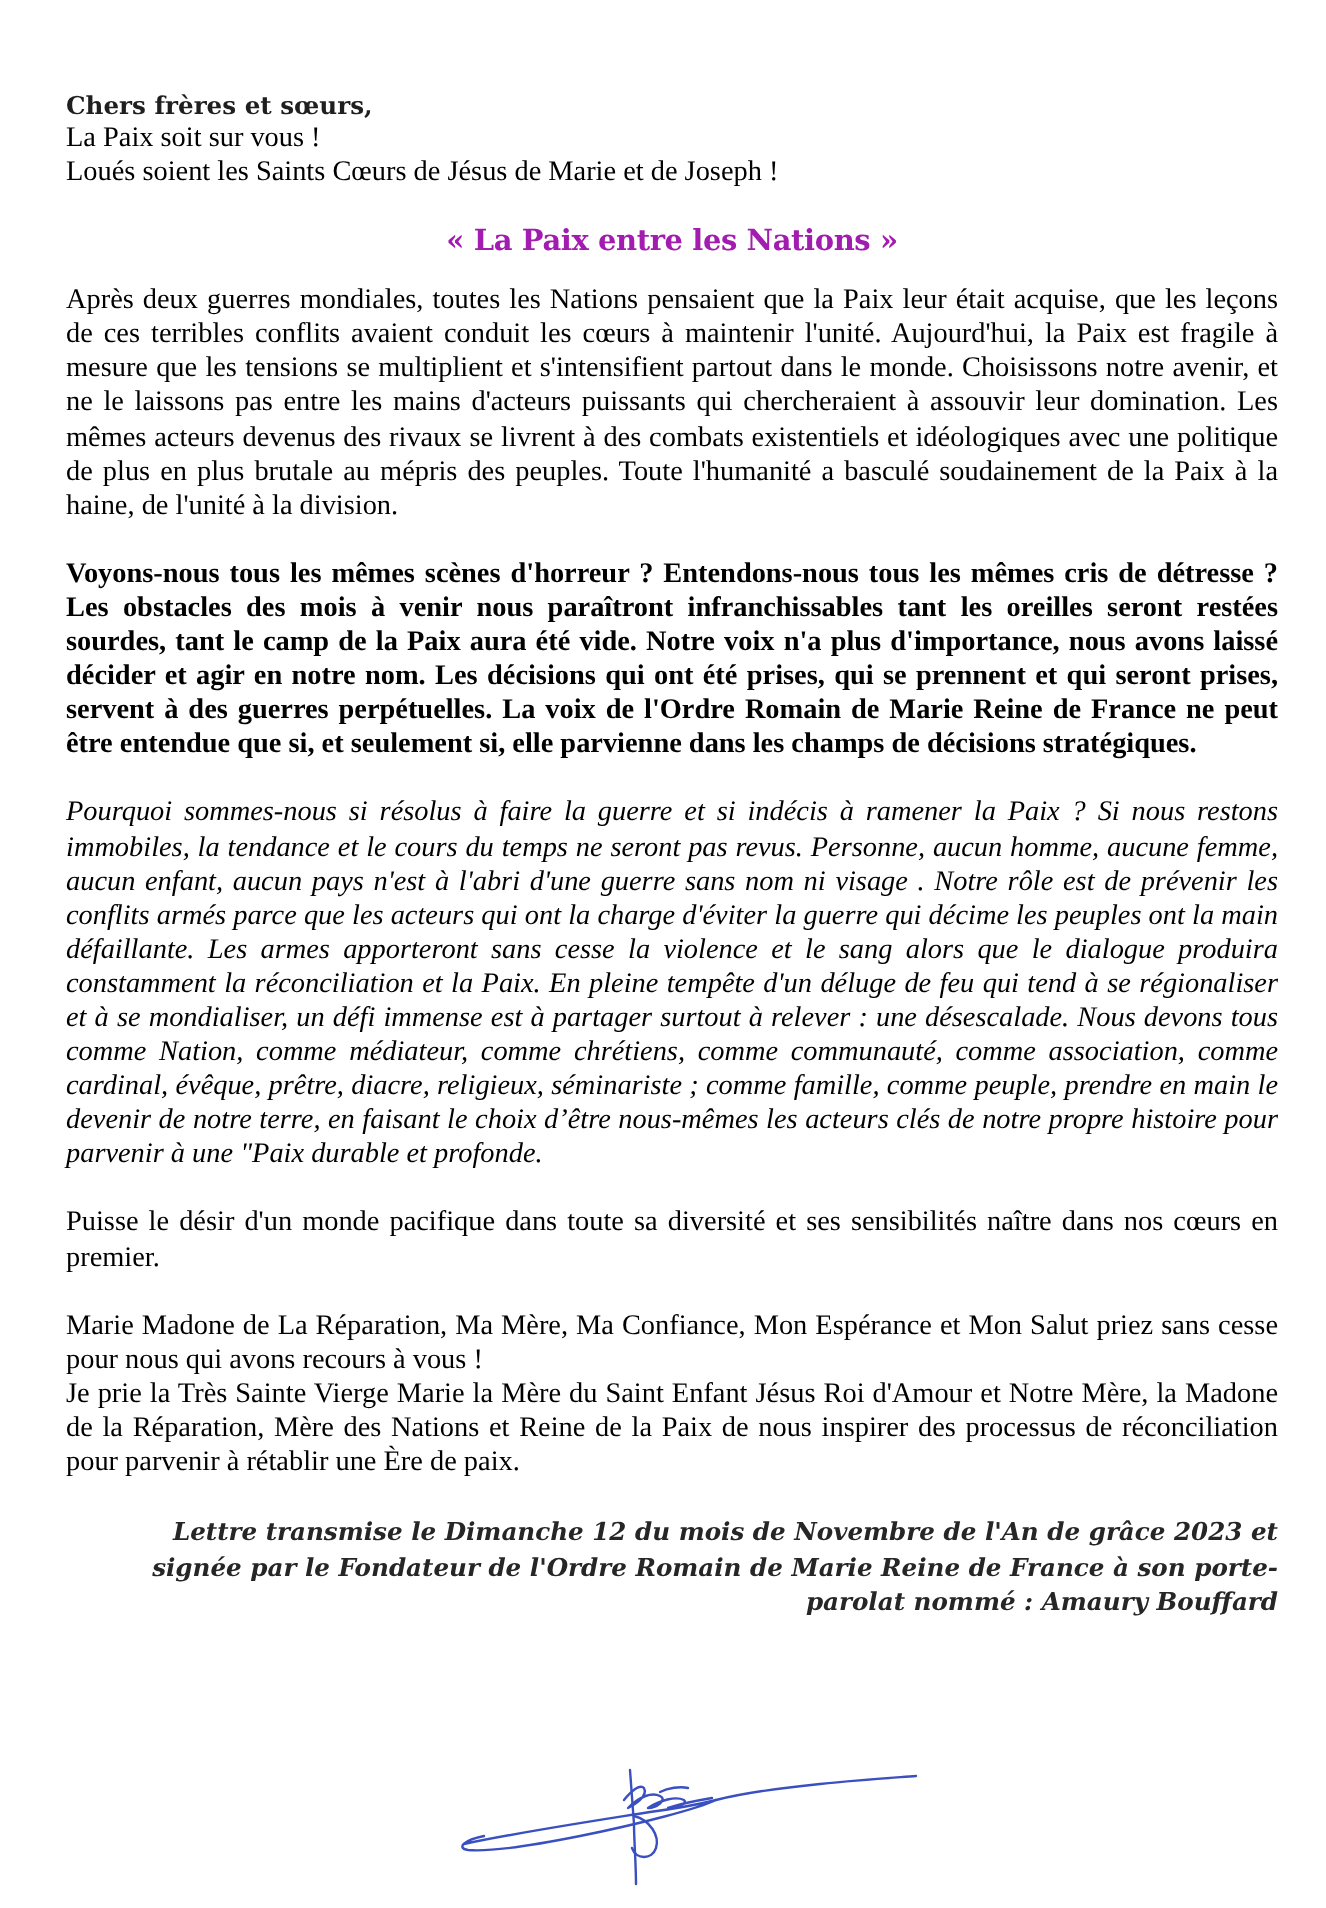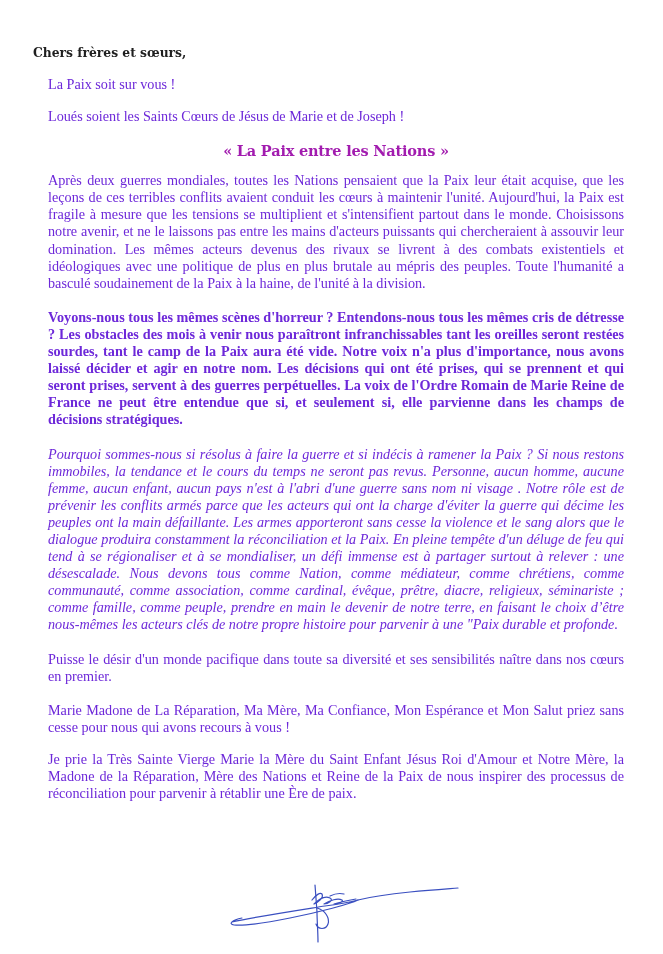--- a/index.html
+++ b/index.html
@@ -39,22 +39,22 @@
       margin: 17px 0 0 0;
       letter-spacing: -0.2px;
       color: #a21caf;
     }
     .para {
       font-family: "Liberation Serif", serif;
       font-size: 14.2px;
       line-height: 17.1px;
       text-align: justify;
       text-align-last: left;
-      margin: 15px;
-      color: #6d28d9;
+      margin: 0;
+      color: #000000;
     }
     .p1 { margin-top: 13px; }
     .p2 { margin-top: 17px; font-weight: bold; }
     .p3 { margin-top: 17px; font-style: italic; }
     .p4 { margin-top: 17px; }
     .p5 { margin-top: 0; }
     .p6 { margin-top: 17px; }
     .closing {
       font-family: "DejaVu Serif", serif;
       font-weight: bold;
@@ -84,20 +84,25 @@
 
   <h1 class="title">« La Paix entre les Nations »</h1>
 
   <p class="para p1">Après deux guerres mondiales, toutes les Nations pensaient que la Paix leur était acquise, que les leçons de ces terribles conflits avaient conduit les cœurs à maintenir l'unité. Aujourd'hui, la Paix est fragile à mesure que les tensions se multiplient et s'intensifient partout dans le monde. Choisissons notre avenir, et ne le laissons pas entre les mains d'acteurs puissants qui chercheraient à assouvir leur domination. Les mêmes acteurs devenus des rivaux se livrent à des combats existentiels et idéologiques avec une politique de plus en plus brutale au mépris des peuples. Toute l'humanité a basculé soudainement de la Paix à la haine, de l'unité à la division.</p>
   <p class="para p2">Voyons-nous tous les mêmes scènes d'horreur ? Entendons-nous tous les mêmes cris de détresse ? Les obstacles des mois à venir nous paraîtront infranchissables tant les oreilles seront restées sourdes, tant le camp de la Paix aura été vide. Notre voix n'a plus d'importance, nous avons laissé décider et agir en notre nom. Les décisions qui ont été prises, qui se prennent et qui seront prises, servent à des guerres perpétuelles. La voix de l'Ordre Romain de Marie Reine de France ne peut être entendue que si, et seulement si, elle parvienne dans les champs de décisions stratégiques.</p>
   <p class="para p3">Pourquoi sommes-nous si résolus à faire la guerre et si indécis à ramener la Paix ? Si nous restons immobiles, la tendance et le cours du temps ne seront pas revus. Personne, aucun homme, aucune femme, aucun enfant, aucun pays n'est à l'abri d'une guerre sans nom ni visage . Notre rôle est de prévenir les conflits armés parce que les acteurs qui ont la charge d'éviter la guerre qui décime les peuples ont la main défaillante. Les armes apporteront sans cesse la violence et le sang alors que le dialogue produira constamment la réconciliation et la Paix. En pleine tempête d'un déluge de feu qui tend à se régionaliser et à se mondialiser, un défi immense est à partager surtout à relever : une désescalade. Nous devons tous comme Nation, comme médiateur, comme chrétiens, comme communauté, comme association, comme cardinal, évêque, prêtre, diacre, religieux, séminariste ; comme famille, comme peuple, prendre en main le devenir de notre terre, en faisant le choix d’être nous-mêmes les acteurs clés de notre propre histoire pour parvenir à une "Paix durable et profonde.</p>
   <p class="para p4">Puisse le désir d'un monde pacifique dans toute sa diversité et ses sensibilités naître dans nos cœurs en premier.</p>
   <p class="para p6">Marie Madone de La Réparation, Ma Mère, Ma Confiance, Mon Espérance et Mon Salut priez sans cesse pour nous qui avons recours à vous !</p>
   <p class="para p5">Je prie la Très Sainte Vierge Marie la Mère du Saint Enfant Jésus Roi d'Amour et Notre Mère, la Madone de la Réparation, Mère des Nations et Reine de la Paix de nous inspirer des processus de réconciliation pour parvenir à rétablir une Ère de paix.</p>
 
+  <div class="closing">
+    <div>Lettre transmise le Dimanche 12 du mois de Novembre de l'An de grâce 2023 et</div>
+    <div>signée par le Fondateur de l'Ordre Romain de Marie Reine de France à son porte-</div>
+    <div>parolat nommé : Amaury Bouffard</div>
+  </div>
 </div>
 
 <svg class="signature" viewBox="0 0 230 70">
   <g fill="none" stroke="#3a4fc0" stroke-width="1.2" stroke-linecap="round" stroke-linejoin="round">
     <path d="M2,42 C30,36 70,30 95,26 C110,24 120,22 128,20 C120,24 90,32 60,38 C35,43 15,46 4,45 C-2,44 2,40 12,38"></path>
     <path d="M128,20 C140,17 160,14 180,12 C200,10 215,9 228,8"></path>
     <path d="M85,5 L87,32 C87,40 88,52 88,62"></path>
     <path d="M87,28 C95,30 100,38 98,44 C96,50 88,50 86,44"></path>
     <path d="M82,20 C86,15 90,12 92,14 C94,18 88,22 84,24 C90,18 96,16 100,18 C104,20 98,24 94,24 C100,20 108,18 112,20 C114,22 108,24 104,24 C110,22 120,20 126,19"></path>
     <path d="M100,16 C104,14 110,13 114,14"></path>

